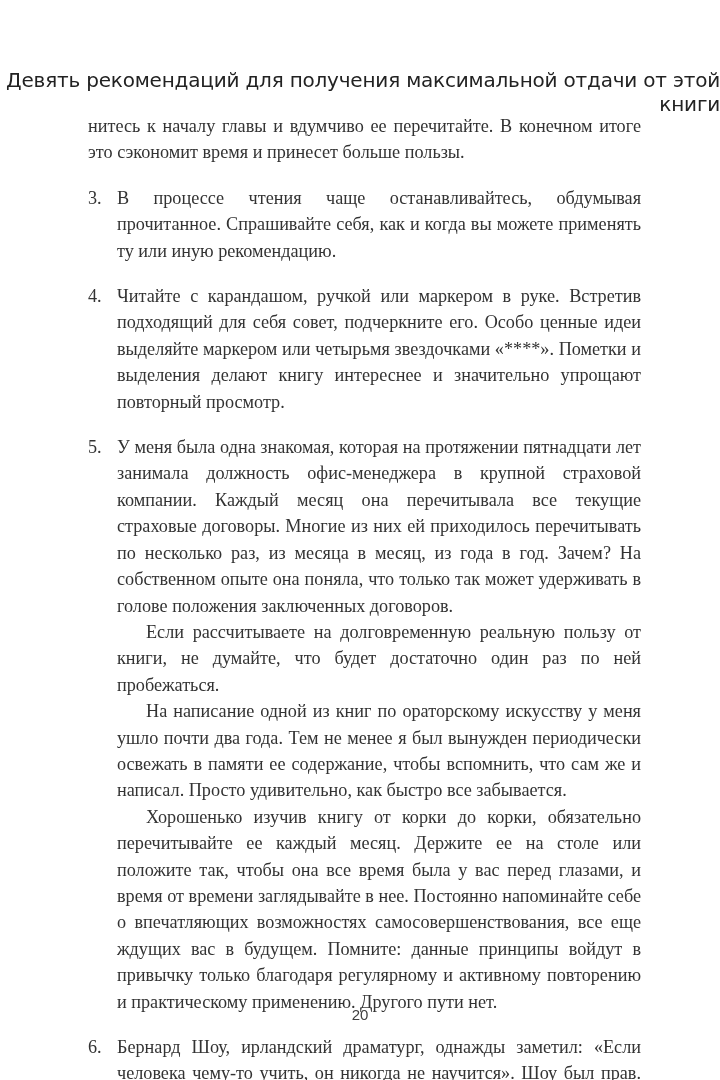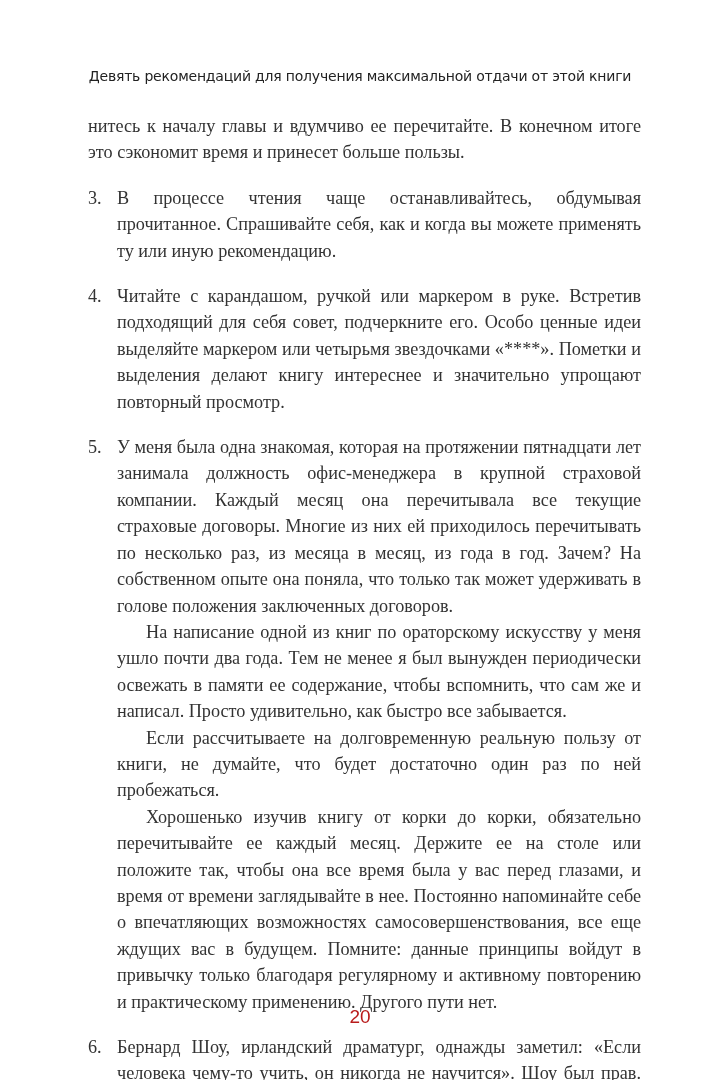--- a/index.html
+++ b/index.html
@@ -1,39 +1,39 @@
 <!DOCTYPE html>
 <html><head>
   <meta charset="utf-8">
   <style>
     html, body { margin: 0; padding: 0; background: #ffffff; }
     body { width: 720px; height: 1080px; position: relative; overflow: hidden; }
     .header {
       position: absolute; left: 0; right: 0; top: 68px;
-      text-align: center;
+      text-align: right;
       font-family: "DejaVu Sans", sans-serif;
-      font-size: 14px; color: #222;
+      font-size: 20px; color: #222;
       letter-spacing: -0.2px;
     }
     .body-text {
       position: absolute; left: 88px; width: 553px; top: 113px;
       font-family: "Liberation Serif", serif;
       font-size: 18.2px; line-height: 26.4px; color: #333;
     }
     .cont { text-align: justify; text-align-last: left; }
     .item { display: flex; margin-top: 19px; }
     .num { width: 29px; flex: 0 0 29px; }
     .item-body { flex: 1; text-align: justify; }
     .item-body p { margin: 0; text-align: justify; }
     .item-body p.indent { text-indent: 29px; }
     .page-number {
       position: absolute; left: 0; right: 0; top: 1006px;
       text-align: center;
       font-family: "Liberation Sans", sans-serif;
-      font-size: 19px; color: #b91c1c;
+      font-size: 15px; color: #404040;
     }
   </style>
 </head>
 <body>
 
 <div class="header">Девять рекомендаций для получения максимальной отдачи от этой книги</div>
 
 <div class="body-text">
   <div class="cont">нитесь к началу главы и вдумчиво ее перечитайте. В конечном итоге это сэкономит время и принесет больше пользы.</div>
 
@@ -48,22 +48,22 @@
     <span class="num">4.</span>
     <div class="item-body">
       <p>Читайте с карандашом, ручкой или маркером в руке. Встретив подходящий для себя совет, подчеркните его. Особо ценные идеи выделяйте маркером или четырьмя звездочками «****». Пометки и выделения делают книгу интереснее и значительно упрощают повторный просмотр.</p>
     </div>
   </div>
 
   <div class="item">
     <span class="num">5.</span>
     <div class="item-body">
       <p>У меня была одна знакомая, которая на протяжении пятнадцати лет занимала должность офис-менеджера в крупной страховой компании. Каждый месяц она перечитывала все текущие страховые договоры. Многие из них ей приходилось перечитывать по несколько раз, из месяца в месяц, из года в год. Зачем? На собственном опыте она поняла, что только так может удерживать в голове положения заключенных договоров.</p>
+      <p class="indent">Если рассчитываете на долговременную реальную пользу от книги, не думайте, что будет достаточно один раз по ней пробежаться.</p>
       <p class="indent">На написание одной из книг по ораторскому искусству у меня ушло почти два года. Тем не менее я был вынужден периодически освежать в памяти ее содержание, чтобы вспомнить, что сам же и написал. Просто удивительно, как быстро все забывается.</p>
-      <p class="indent">Если рассчитываете на долговременную реальную пользу от книги, не думайте, что будет достаточно один раз по ней пробежаться.</p>
       <p class="indent">Хорошенько изучив книгу от корки до корки, обязательно перечитывайте ее каждый месяц. Держите ее на столе или положите так, чтобы она все время была у вас перед глазами, и время от времени заглядывайте в нее. Постоянно напоминайте себе о впечатляющих возможностях самосовершенствования, все еще ждущих вас в будущем. Помните: данные принципы войдут в привычку только благодаря регулярному и активному повторению и практическому применению. Другого пути нет.</p>
     </div>
   </div>
 
   <div class="item">
     <span class="num">6.</span>
     <div class="item-body">
       <p>Бернард Шоу, ирландский драматург, однажды заметил: «Если человека чему-то учить, он никогда не научится». Шоу был прав. Обучение — активный процесс, и мы учимся на собственном опыте. Поэтому, если хотите овладеть описываемыми принципами, при-</p>
     </div>
   </div>

